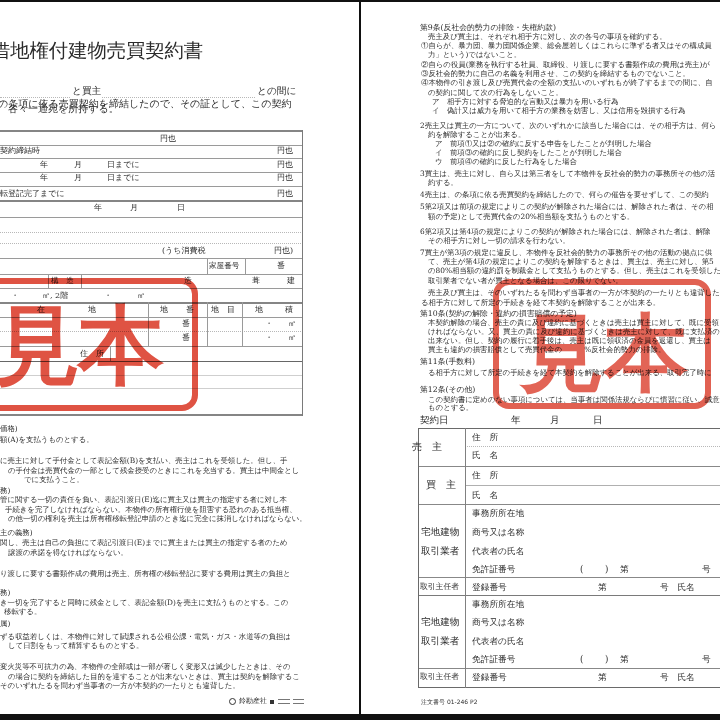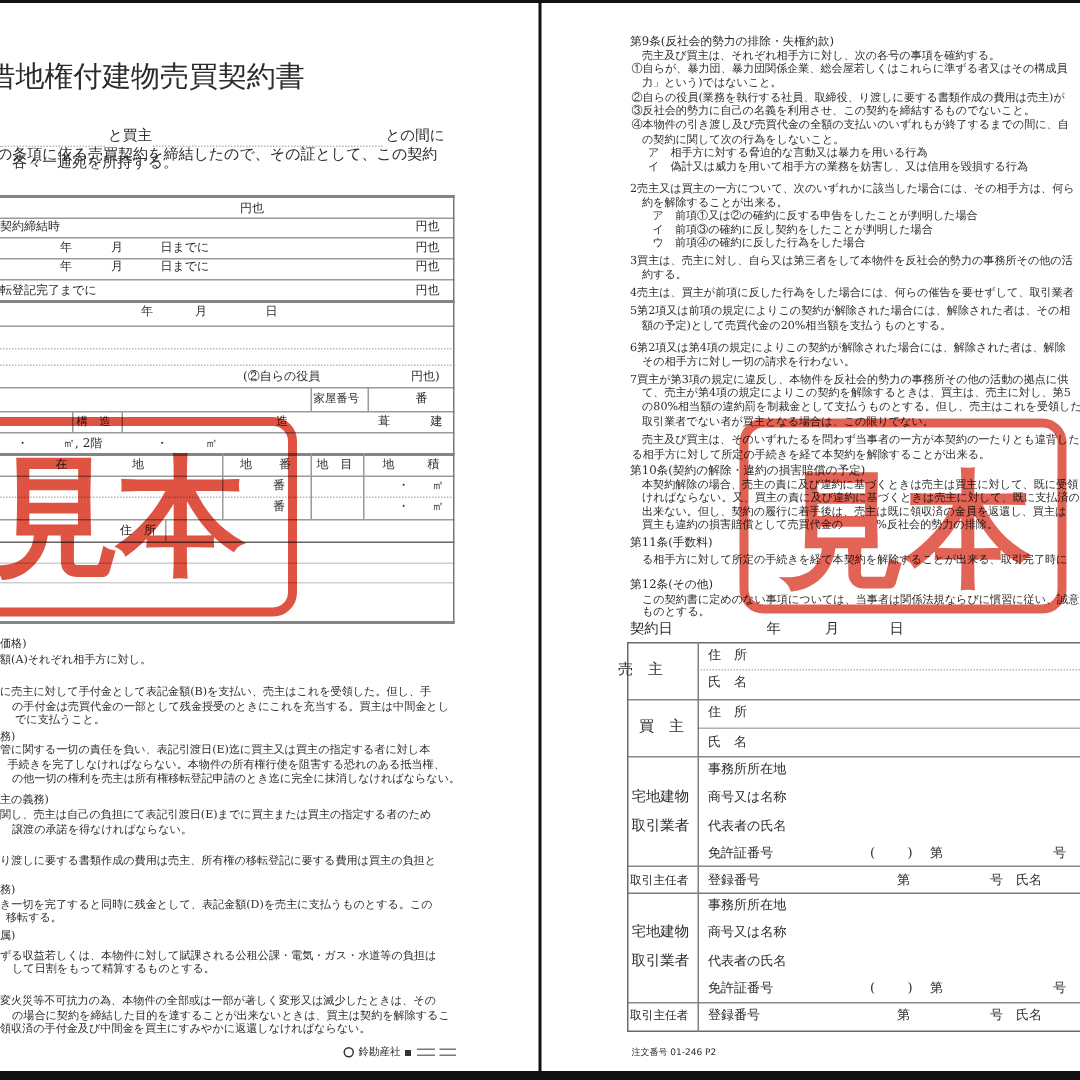--- a/index.html
+++ b/index.html
@@ -83,21 +83,21 @@
     <div class="t tb" style="left:107px;top:174px">日までに</div>
     <div class="t tb" style="left:277px;top:174px">円也</div>
 
     <div class="t tb" style="left:0;top:190px">転登記完了までに</div>
     <div class="t tb" style="left:277px;top:190px">円也</div>
 
     <div class="t tb" style="left:94px;top:204px">年</div>
     <div class="t tb" style="left:130px;top:204px">月</div>
     <div class="t tb" style="left:177px;top:204px">日</div>
 
-    <div class="t tb" style="left:162px;top:247px">(②自らの役員</div>
+    <div class="t tb" style="left:162px;top:247px">(うち消費税</div>
     <div class="t tb" style="left:274px;top:247px">円也)</div>
 
     <div class="t" style="left:209px;top:262px;font-size:7.6px">家屋番号</div>
     <div class="t tb" style="left:277px;top:262px">番</div>
 
     <div class="t" style="left:51px;top:277px;font-size:7.6px">構　造</div>
     <div class="t tb" style="left:184px;top:277px">造</div>
     <div class="t tb" style="left:252px;top:277px">葺</div>
     <div class="t tb" style="left:287px;top:277px">建</div>
 
@@ -119,41 +119,41 @@
     <div class="t tb" style="left:288px;top:320px">㎡</div>
     <div class="t tb" style="left:182px;top:334px">番</div>
     <div class="t tb" style="left:265px;top:334px">・</div>
     <div class="t tb" style="left:288px;top:334px">㎡</div>
 
     <div class="t tb" style="left:80px;top:350px">住　所</div>
   </div>
 
   <div>
     <div class="t a" style="left:0;top:425px">価格)</div>
-    <div class="t a" style="left:0;top:436px">額(A)それぞれ相手方に対し。</div>
+    <div class="t a" style="left:0;top:436px">額(A)を支払うものとする。</div>
     <div class="t a" style="left:0;top:457px">に売主に対して手付金として表記金額(B)を支払い、売主はこれを受領した。但し、手</div>
     <div class="t a" style="left:8px;top:467px">の手付金は売買代金の一部として残金授受のときにこれを充当する。買主は中間金とし</div>
-    <div class="t a" style="left:10px;top:476px">でに支払うこと。</div>
+    <div class="t a" style="left:24px;top:476px">でに支払うこと。</div>
     <div class="t a" style="left:0;top:487px">務)</div>
     <div class="t a" style="left:0;top:496px">管に関する一切の責任を負い、表記引渡日(E)迄に買主又は買主の指定する者に対し本</div>
     <div class="t a" style="left:5px;top:506px">手続きを完了しなければならない。本物件の所有権行使を阻害する恐れのある抵当権、</div>
     <div class="t a" style="left:8px;top:515px">の他一切の権利を売主は所有権移転登記申請のとき迄に完全に抹消しなければならない。</div>
     <div class="t a" style="left:0;top:529px">主の義務)</div>
     <div class="t a" style="left:0;top:539px">関し、売主は自己の負担にて表記引渡日(E)までに買主または買主の指定する者のため</div>
     <div class="t a" style="left:8px;top:549px">譲渡の承諾を得なければならない。</div>
     <div class="t a" style="left:0;top:570px">り渡しに要する書類作成の費用は売主、所有権の移転登記に要する費用は買主の負担と</div>
     <div class="t a" style="left:0;top:589px">務)</div>
     <div class="t a" style="left:0;top:599px">き一切を完了すると同時に残金として、表記金額(D)を売主に支払うものとする。この</div>
     <div class="t a" style="left:4px;top:608px">移転する。</div>
     <div class="t a" style="left:0;top:620px">属)</div>
     <div class="t a" style="left:0;top:633px">ずる収益若しくは、本物件に対して賦課される公租公課・電気・ガス・水道等の負担は</div>
     <div class="t a" style="left:8px;top:642px">して日割をもって精算するものとする。</div>
     <div class="t a" style="left:0;top:663px">変火災等不可抗力の為、本物件の全部或は一部が著しく変形又は滅少したときは、その</div>
     <div class="t a" style="left:8px;top:673px">の場合に契約を締結した目的を達することが出来ないときは、買主は契約を解除するこ</div>
-    <div class="t a" style="left:0;top:682px">領収済の手付金及び中間金を買主にすみやかに返還しなければならない。</div>
+    <div class="t a" style="left:0;top:682px">そのいずれたるを問わず当事者の一方が本契約の一たりとも違背した。</div>
   </div>
 
   <div>
     <div class="logo-circle" style="left:229px;top:698px"></div>
     <div class="t" style="left:239px;top:698px;font-size:7px">鈴勘産社</div>
     <div style="position:absolute;left:270px;top:700px;width:4px;height:4px;background:#333"></div>
     <div class="tiny" style="left:278px;top:699px;width:12px"></div>
     <div class="tiny" style="left:278px;top:703px;width:12px"></div>
     <div class="tiny" style="left:293px;top:699px;width:11px"></div>
     <div class="tiny" style="left:293px;top:703px;width:11px"></div>
@@ -175,21 +175,21 @@
     <div class="t a" style="left:428px;top:89px">の契約に関して次の行為をしないこと。</div>
     <div class="t a" style="left:432px;top:98px">ア　相手方に対する脅迫的な言動又は暴力を用いる行為</div>
     <div class="t a" style="left:432px;top:107px">イ　偽計又は威力を用いて相手方の業務を妨害し、又は信用を毀損する行為</div>
     <div class="t a" style="left:420px;top:122px">2売主又は買主の一方について、次のいずれかに該当した場合には、その相手方は、何ら</div>
     <div class="t a" style="left:428px;top:131px">約を解除することが出来る。</div>
     <div class="t a" style="left:435px;top:140px">ア　前項①又は②の確約に反する申告をしたことが判明した場合</div>
     <div class="t a" style="left:435px;top:149px">イ　前項③の確約に反し契約をしたことが判明した場合</div>
     <div class="t a" style="left:435px;top:158px">ウ　前項④の確約に反した行為をした場合</div>
     <div class="t a" style="left:420px;top:170px">3買主は、売主に対し、自ら又は第三者をして本物件を反社会的勢力の事務所その他の活</div>
     <div class="t a" style="left:428px;top:179px">約する。</div>
-    <div class="t a" style="left:420px;top:191px">4売主は、買主が前項に反した行為をした場合には、何らの催告を要せずして、取引業者</div>
+    <div class="t a" style="left:420px;top:191px">4売主は、の条項に依る売買契約を締結したので、何らの催告を要せずして、この契約</div>
     <div class="t a" style="left:420px;top:203px">5第2項又は前項の規定によりこの契約が解除された場合には、解除された者は、その相</div>
     <div class="t a" style="left:428px;top:213px">額の予定)として売買代金の20%相当額を支払うものとする。</div>
     <div class="t a" style="left:420px;top:228px">6第2項又は第4項の規定によりこの契約が解除された場合には、解除された者は、解除</div>
     <div class="t a" style="left:428px;top:237px">その相手方に対し一切の請求を行わない。</div>
     <div class="t a" style="left:420px;top:249px">7買主が第3項の規定に違反し、本物件を反社会的勢力の事務所その他の活動の拠点に供</div>
     <div class="t a" style="left:428px;top:258px">て、売主が第4項の規定によりこの契約を解除するときは、買主は、売主に対し、第5</div>
     <div class="t a" style="left:428px;top:267px">の80%相当額の違約罰を制裁金として支払うものとする。但し、売主はこれを受領した</div>
     <div class="t a" style="left:428px;top:277px">取引業者でない者が買主となる場合は、この限りでない。</div>
     <div class="t a" style="left:428px;top:289px">売主及び買主は、そのいずれたるを問わず当事者の一方が本契約の一たりとも違背した</div>
     <div class="t a" style="left:421px;top:299px">る相手方に対して所定の手続きを経て本契約を解除することが出来る。</div>

